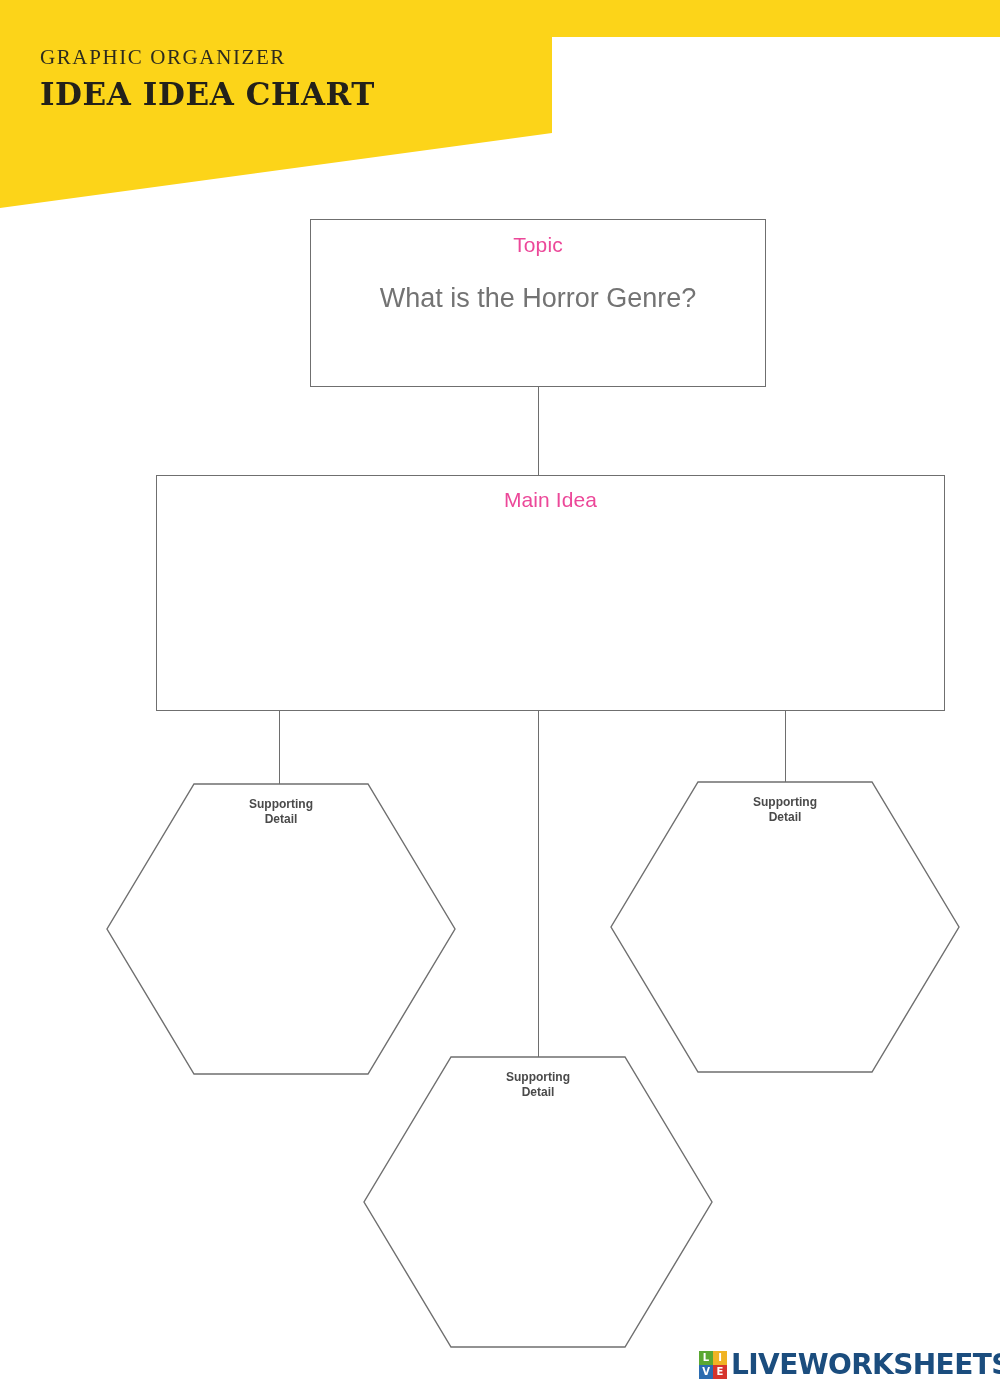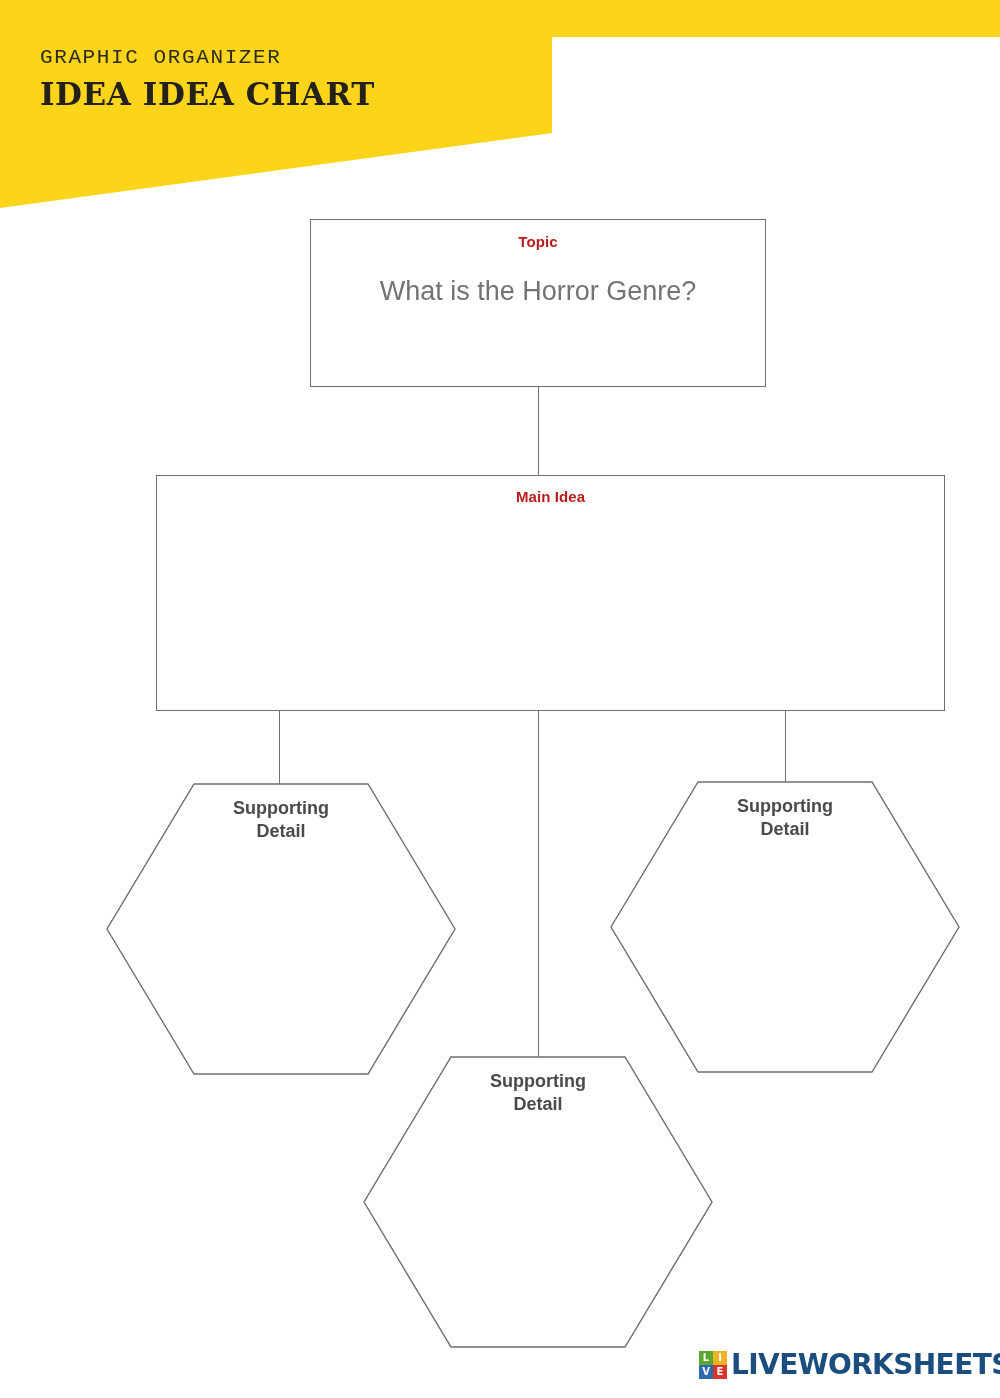--- a/index.html
+++ b/index.html
@@ -27,21 +27,21 @@
     height: 215px;
     display: block;
   }
   .banner-text {
     position: absolute;
     left: 40px;
     top: 46px;
     width: 520px;
   }
   .kicker {
-    font-family: Liberation Mono, monospace;
+    font-family: Liberation Serif, serif;
     font-size: 21px;
     letter-spacing: 1.6px;
     color: #2d2b1e;
     line-height: 1.1;
     white-space: nowrap;
   }
   .banner-title {
     font-family: "DejaVu Serif", "Liberation Serif", serif;
     font-weight: bold;
     font-size: 31px;
@@ -61,23 +61,23 @@
 
   
   .node-box {
     position: absolute;
     border: 1px solid #6f6f6f;
     background: #ffffff;
     box-sizing: border-box;
   }
   .box-label {
     text-align: center;
-    font-weight: bold;
-    font-size: 15px;
-    color: #b91c1c;
+    font-weight: normal;
+    font-size: 21px;
+    color: #ec4899;
     letter-spacing: 0.1px;
   }
   .box-value {
     text-align: center;
     font-size: 27px;
     color: #737373;
     font-family: "Liberation Sans", sans-serif;
   }
 
   #topic-box {
@@ -106,21 +106,21 @@
     position: absolute;
     left: 0;
     top: 0;
   }
   .hex-label {
     position: absolute;
     left: 0;
     width: 100%;
     text-align: center;
     font-weight: bold;
-    font-size: 18px;
+    font-size: 12px;
     line-height: 1.25;
     color: #4a4a4a;
     white-space: pre-line;
   }
 
   #hex-left   { left: 106px; top: 783px;  width: 350px; height: 292px; }
   #hex-right  { left: 610px; top: 781px;  width: 350px; height: 292px; }
   #hex-bottom { left: 363px; top: 1056px; width: 350px; height: 292px; }
   #hex-left .hex-label,
   #hex-right .hex-label,

